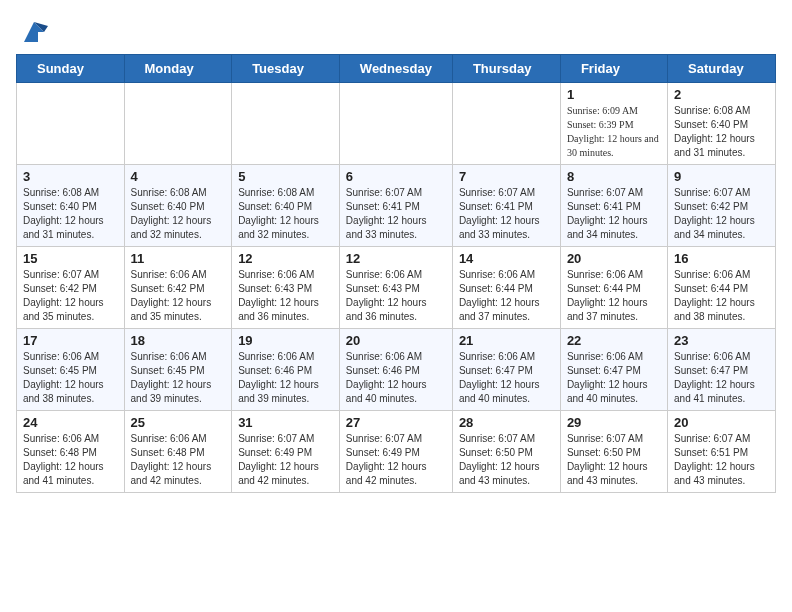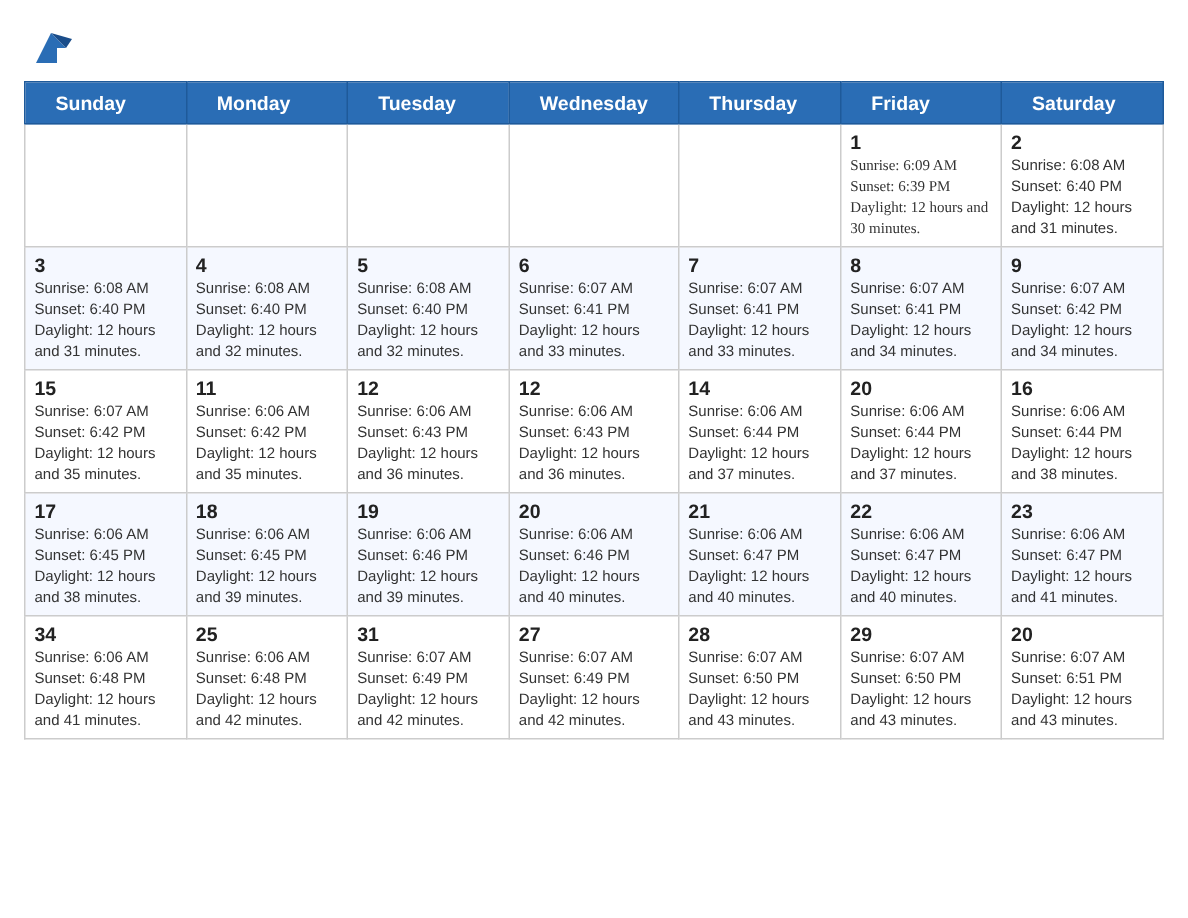--- a/index.html
+++ b/index.html
@@ -286,21 +286,21 @@
           </td>
           <td>
             <span class="day-number">23</span>
             <div class="day-info" style="white-space: pre-line;">Sunrise: 6:06 AM
 Sunset: 6:47 PM
 Daylight: 12 hours and 41 minutes.</div>
           </td>
         </tr>
         <tr>
           <td>
-            <span class="day-number">34</span>
+            <span class="day-number">24</span>
             <div class="day-info" style="white-space: pre-line;">Sunrise: 6:06 AM
 Sunset: 6:48 PM
 Daylight: 12 hours and 41 minutes.</div>
           </td>
           <td>
             <span class="day-number">25</span>
             <div class="day-info" style="white-space: pre-line;">Sunrise: 6:06 AM
 Sunset: 6:48 PM
 Daylight: 12 hours and 42 minutes.</div>
           </td>

